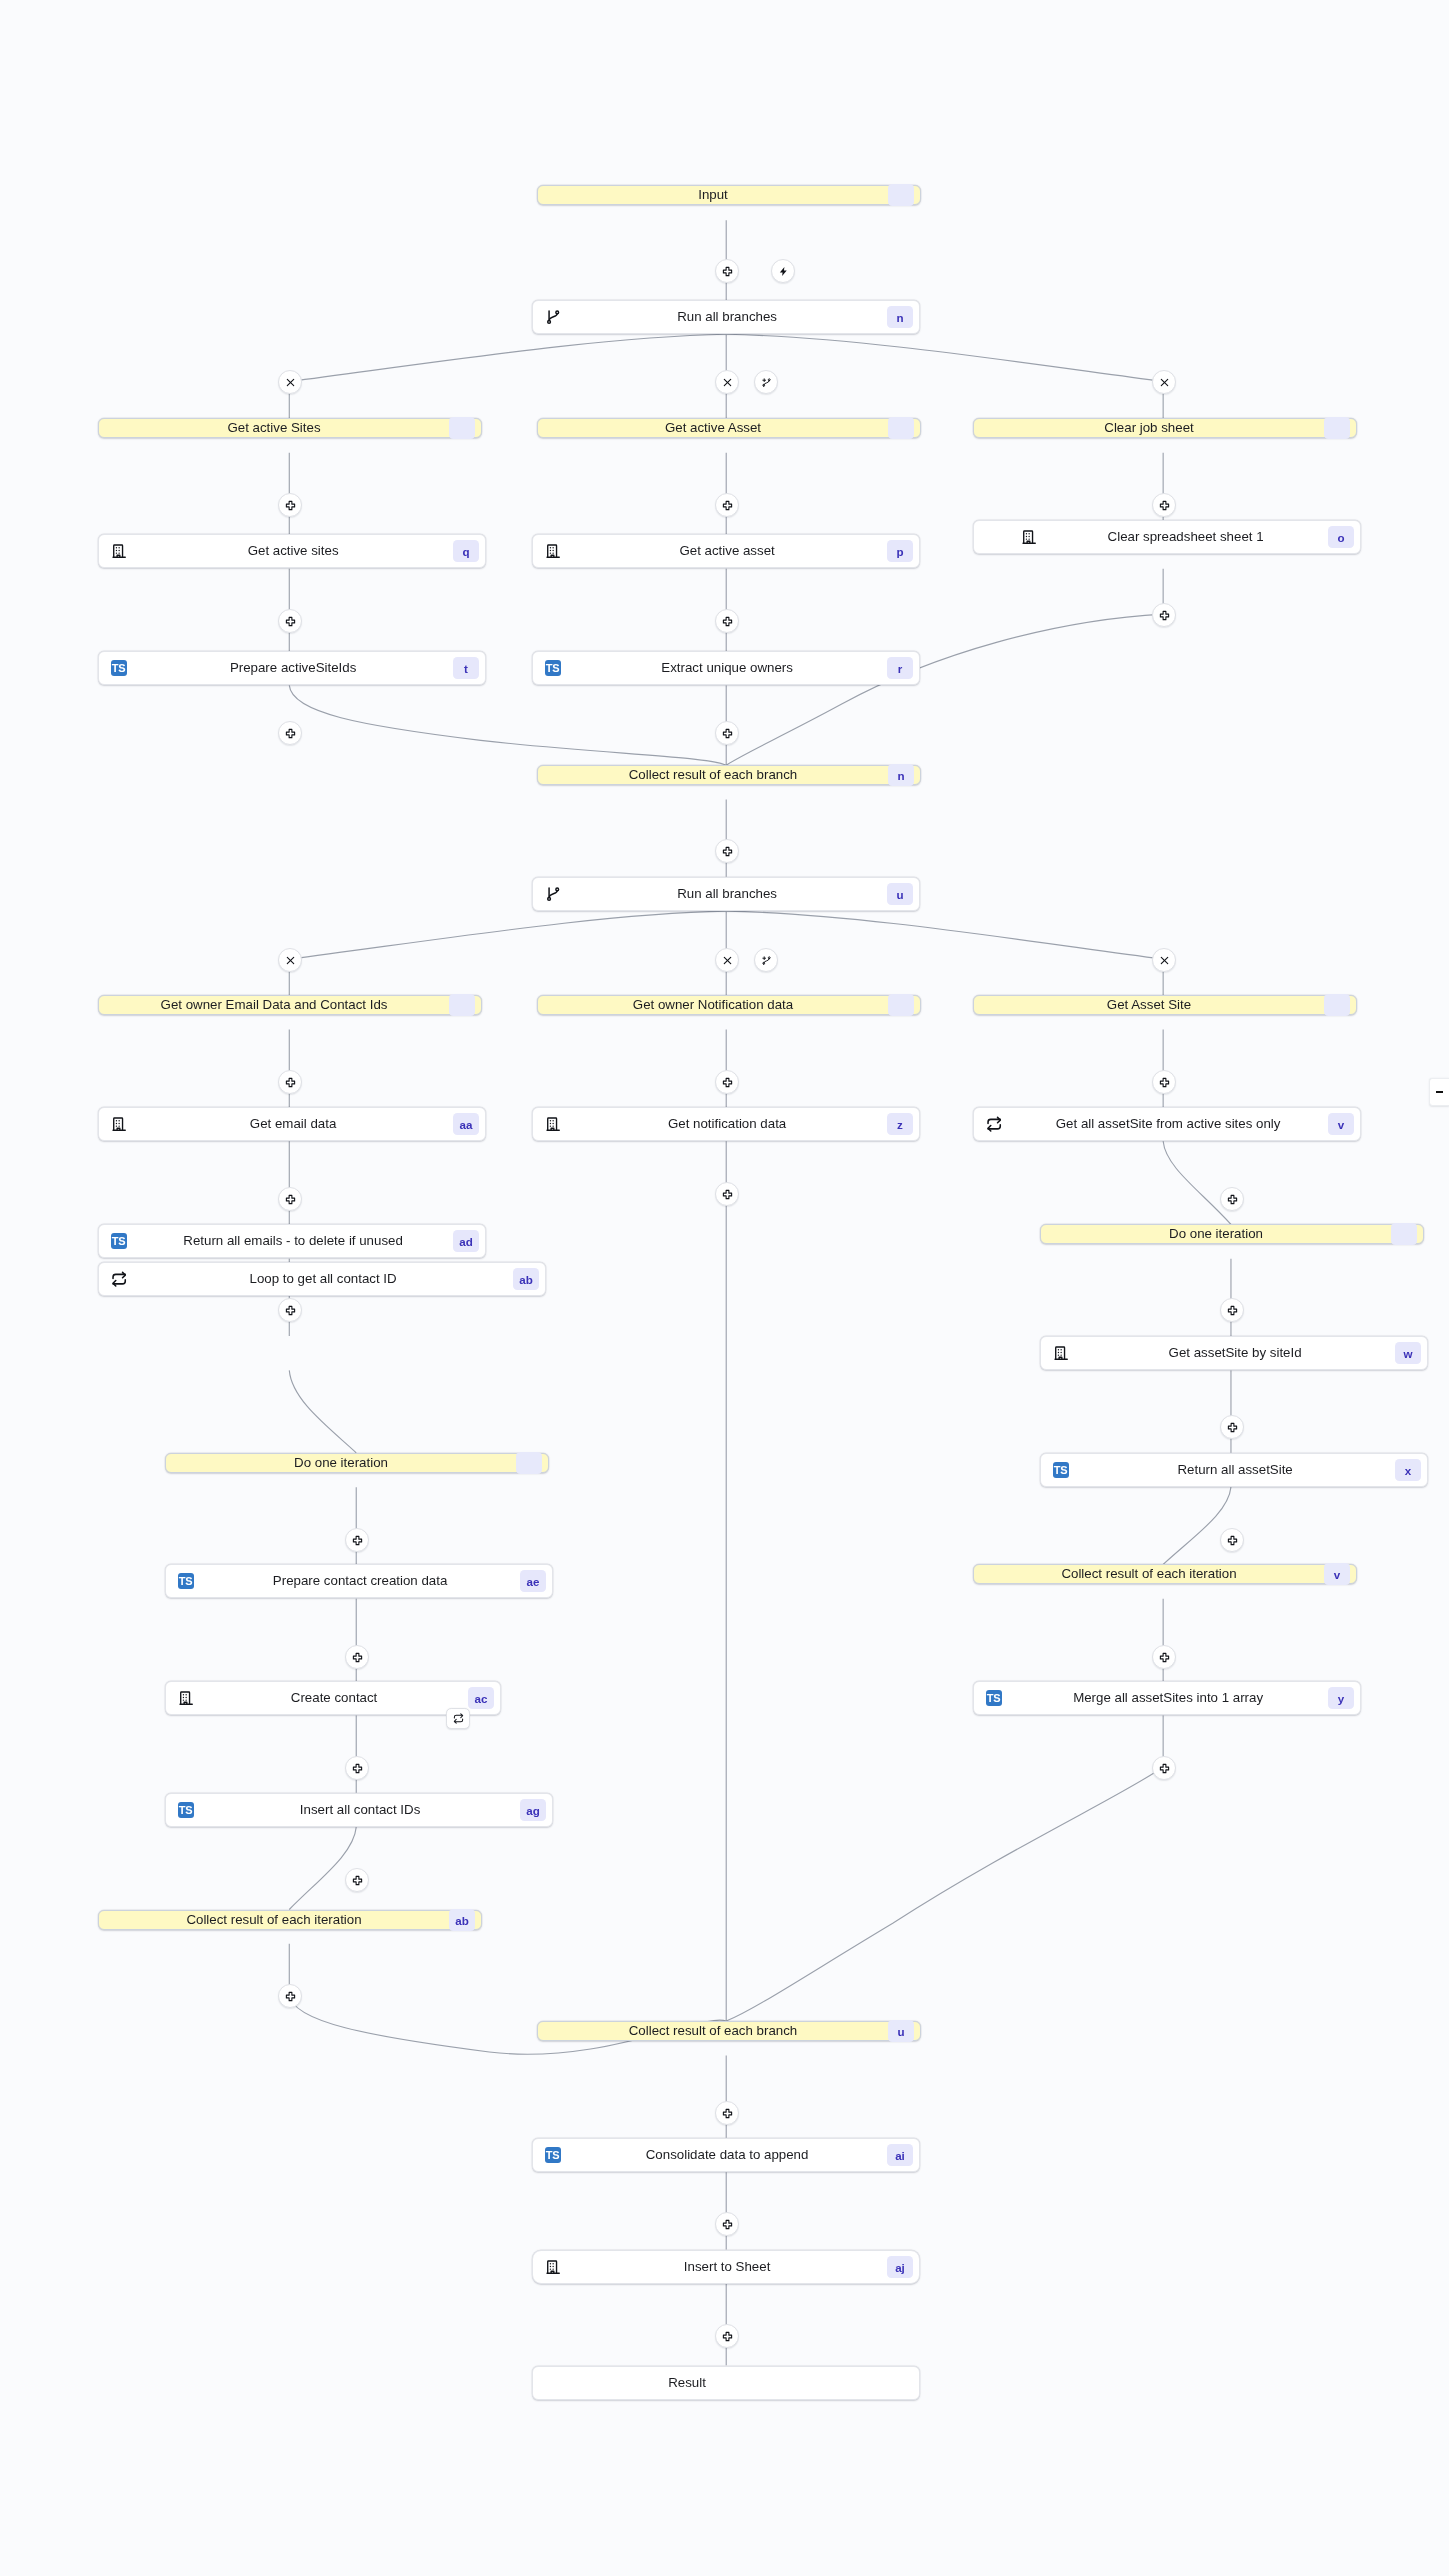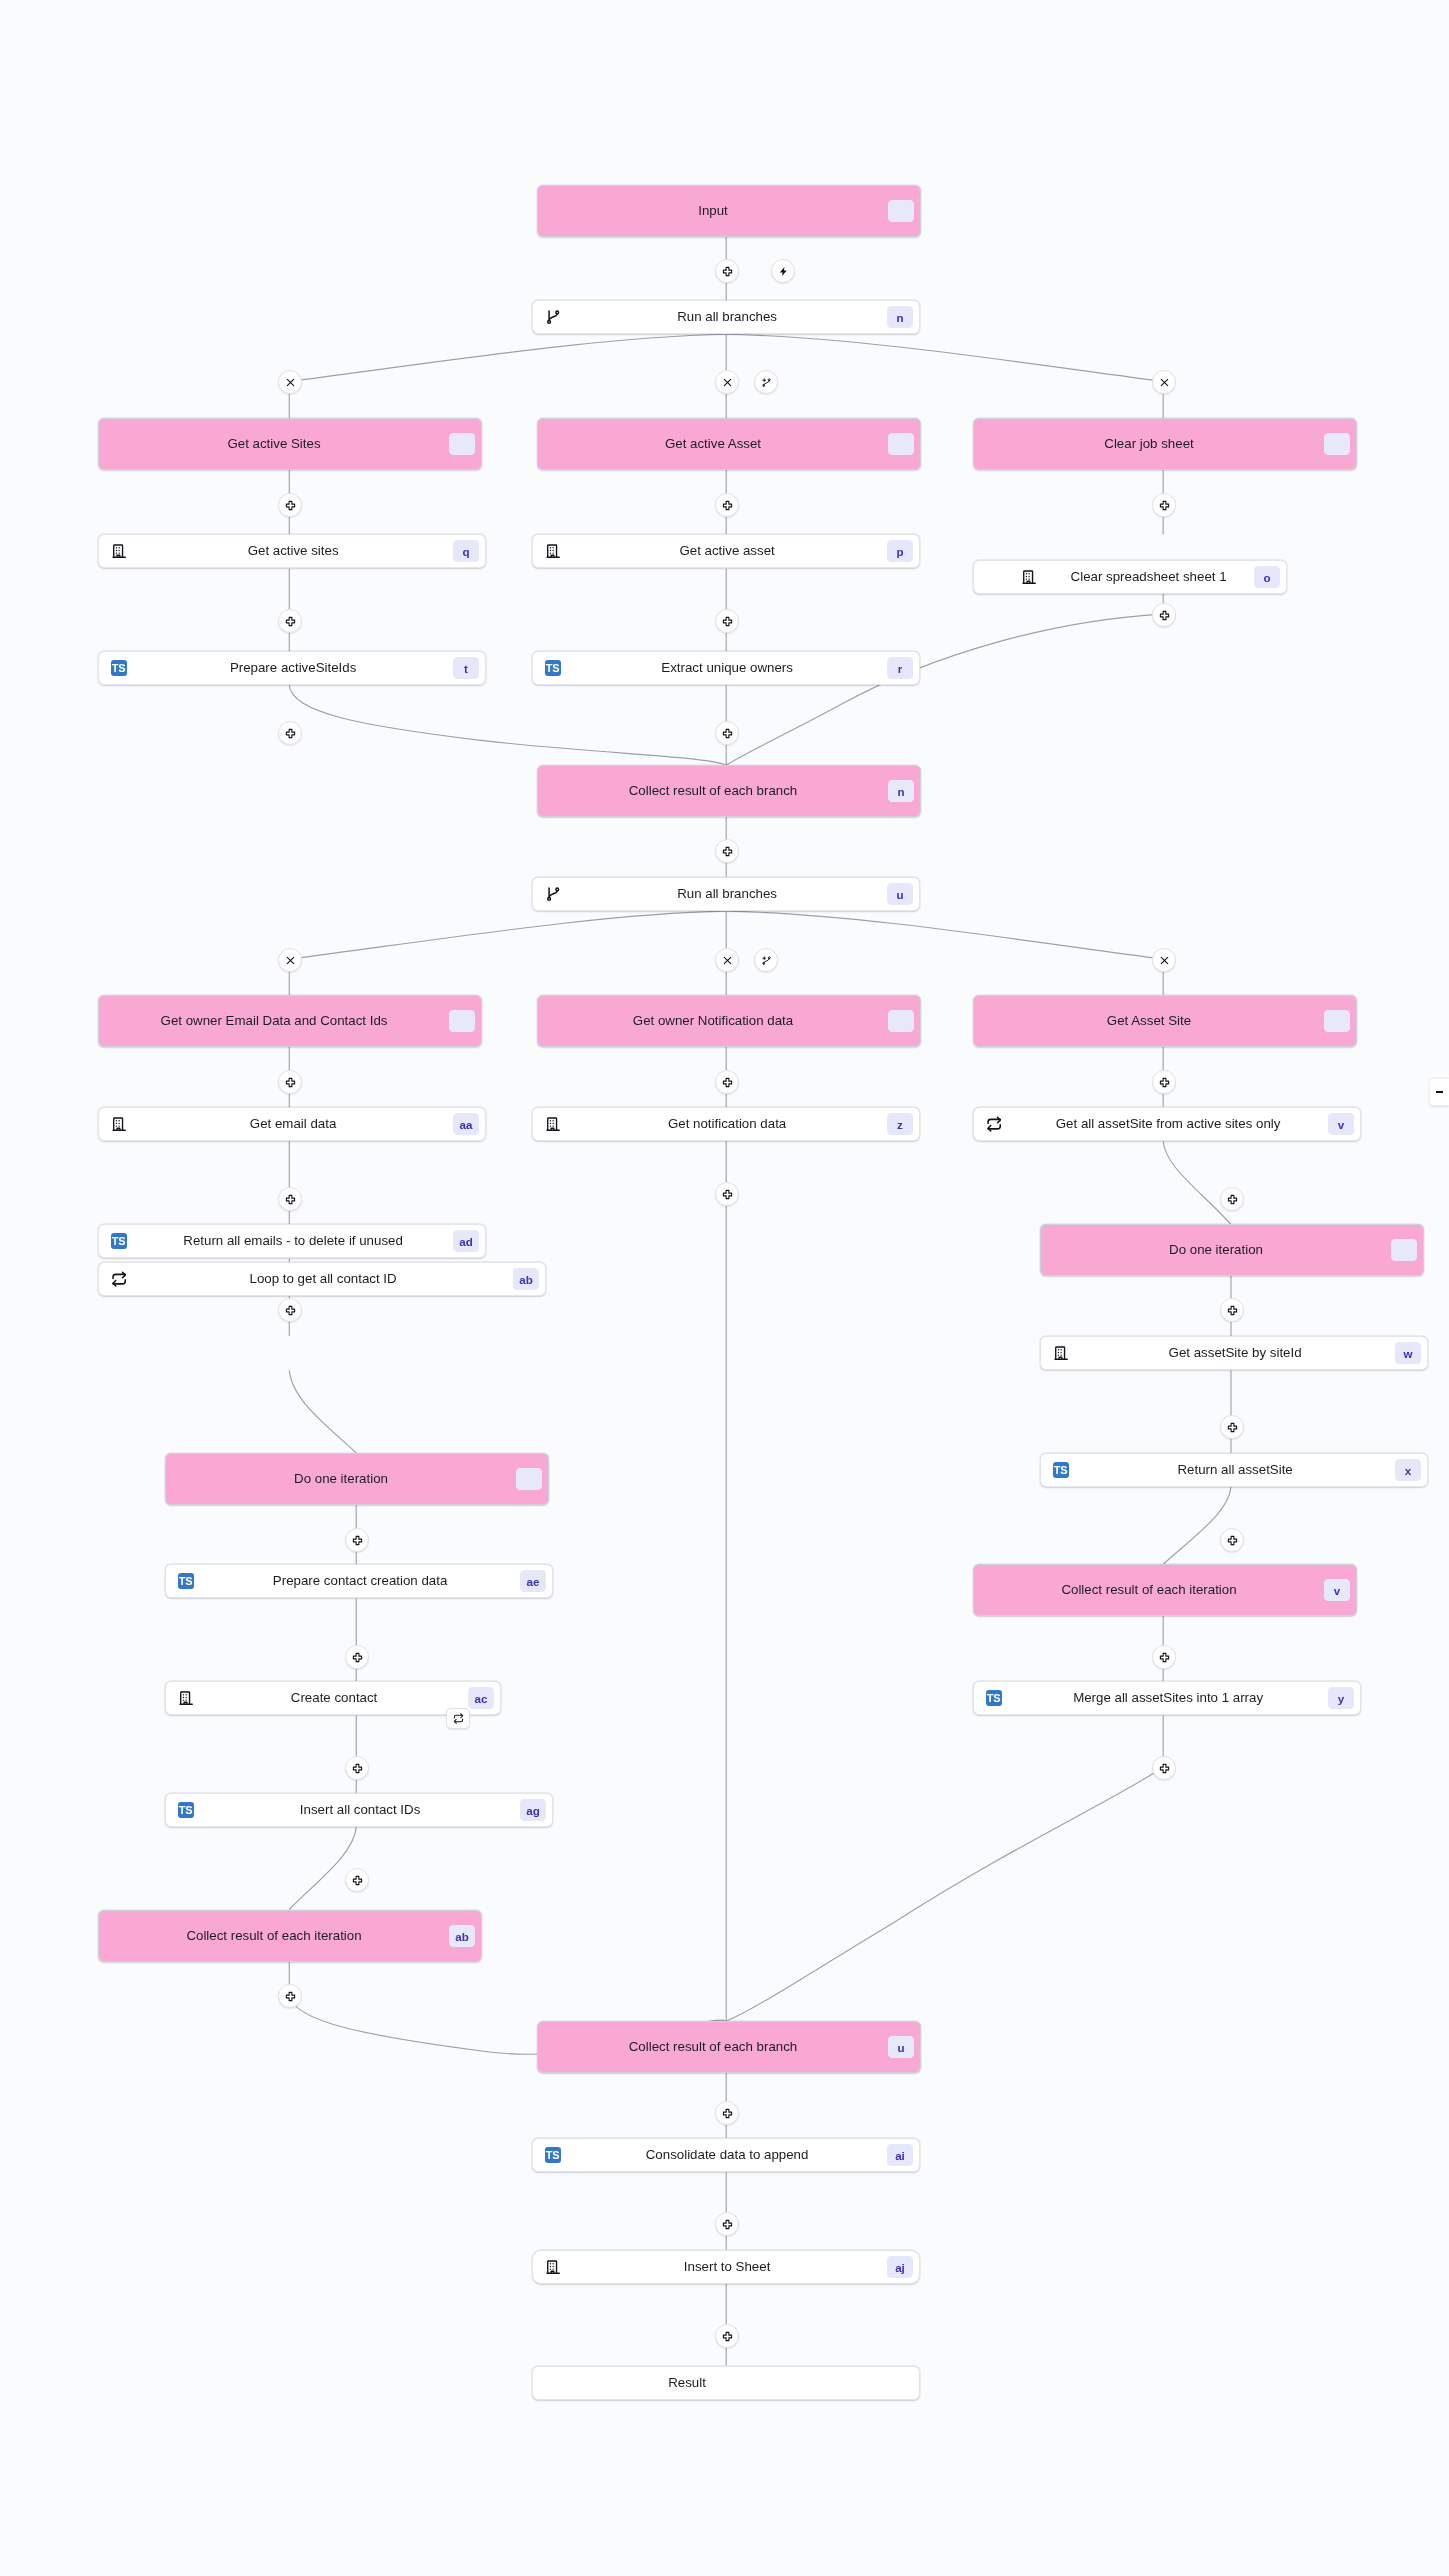--- a/index.html
+++ b/index.html
@@ -32,23 +32,23 @@
     font-size: 13.3px;
     color: #1c1d21;
     box-shadow: 0 0.9px 1.7px rgba(20,25,50,0.16), 0 0 0 0.4px rgba(20,25,50,0.06);
   }
   .node.step {
     background: #ffffff;
     border: 0.9px solid #e3e5ea;
     height: 34px;
   }
   .node.group {
-    background: #f9a8d4;
+    background: #fef9c3;
     border: 0.9px solid #ccd3dd;
-    height: 52px;
+    height: 20px;
     justify-content: flex-end;
   }
   .node.plain {
     background: #ffffff;
     border: 0.9px solid #e3e5ea;
     height: 34px;
     justify-content: center;
   }
   .node-label {
     flex: 1 1 auto;
@@ -272,21 +272,21 @@
             <path d="M8 11h.01"></path>
             <path d="M12 11h.01"></path>
             <path d="M8 15h.01"></path>
             <path d="M12 15h.01"></path>
             <path d="M9 21v-3h4v3"></path>
           </svg>
         </div>
         <div class="node-label">Get active asset</div>
         <div class="badge">p</div>
       </div>
-      <div class="node step" style="left: 973px; top: 560px; width: 314px; padding-left: 35px;">
+      <div class="node step" style="left: 973px; top: 520px; width: 388px; padding-left: 35px;">
         <div class="icon-slot">
           <svg width="16.3" height="16.3" viewBox="0 0 24 24" fill="none" stroke="#111318" stroke-width="2" stroke-linecap="round" stroke-linejoin="round">
             <path d="M4 21V4a1 1 0 0 1 1-1h11a1 1 0 0 1 1 1v17"></path>
             <path d="M3 21h18"></path>
             <path d="M8 7h.01"></path>
             <path d="M12 7h.01"></path>
             <path d="M8 11h.01"></path>
             <path d="M12 11h.01"></path>
             <path d="M8 15h.01"></path>
             <path d="M12 15h.01"></path>

